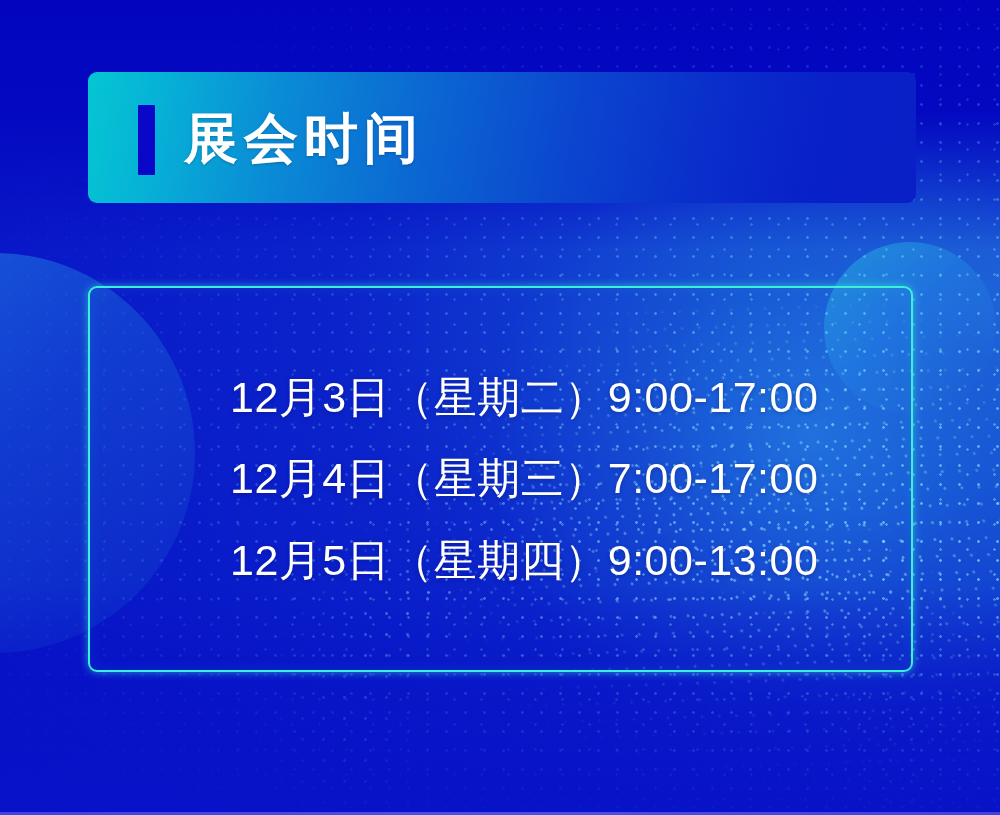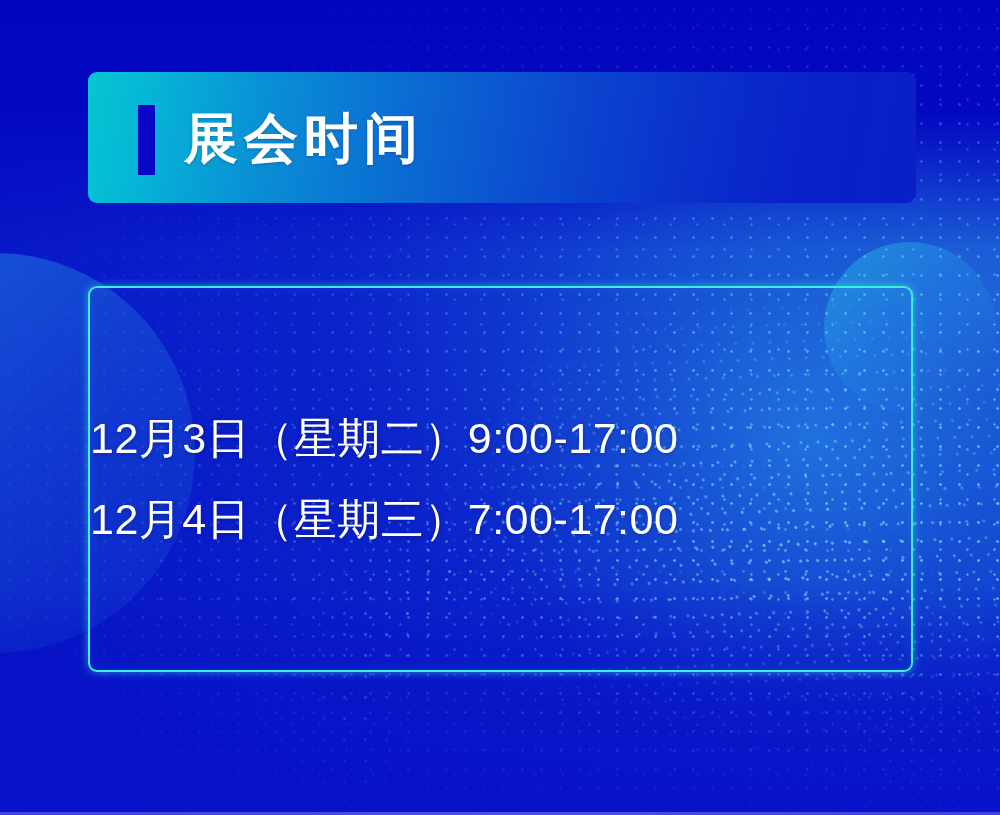--- a/index.html
+++ b/index.html
@@ -144,20 +144,21 @@
     border-radius: 9px;
     box-shadow:
       0 0 9px rgba(60,240,220,0.55),
       inset 0 0 16px rgba(60,240,220,0.08);
     box-sizing: border-box;
     display: flex;
     flex-direction: column;
     justify-content: center;
   }
   .schedule {
+    padding-left: 140px;
     display: flex;
     flex-direction: column;
     gap: 36px;
   }
   .schedule-line {
     color: #ffffff;
     font-size: 43px;
     font-weight: 500;
     line-height: 1.05;
     letter-spacing: 0.5px;
@@ -183,16 +184,17 @@
 
   <div class="banner">
     <span class="banner-accent"></span>
     <span class="banner-title">展会时间</span>
   </div>
 
   <div class="content-box">
     <div class="schedule">
       <div class="schedule-line">12月3日（星期二）9:00-17:00</div>
       <div class="schedule-line">12月4日（星期三）7:00-17:00</div>
+      <div class="schedule-line">12月5日（星期四）9:00-13:00</div>
     </div>
   </div>
 
 </div>
 
 </body></html>

